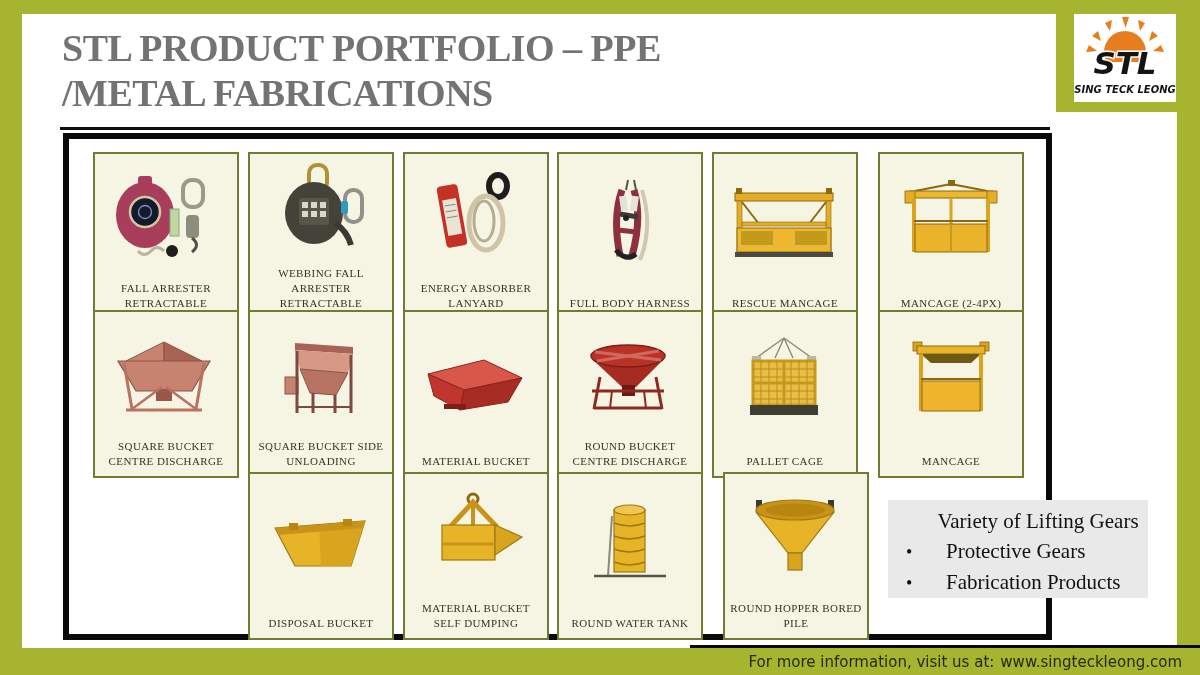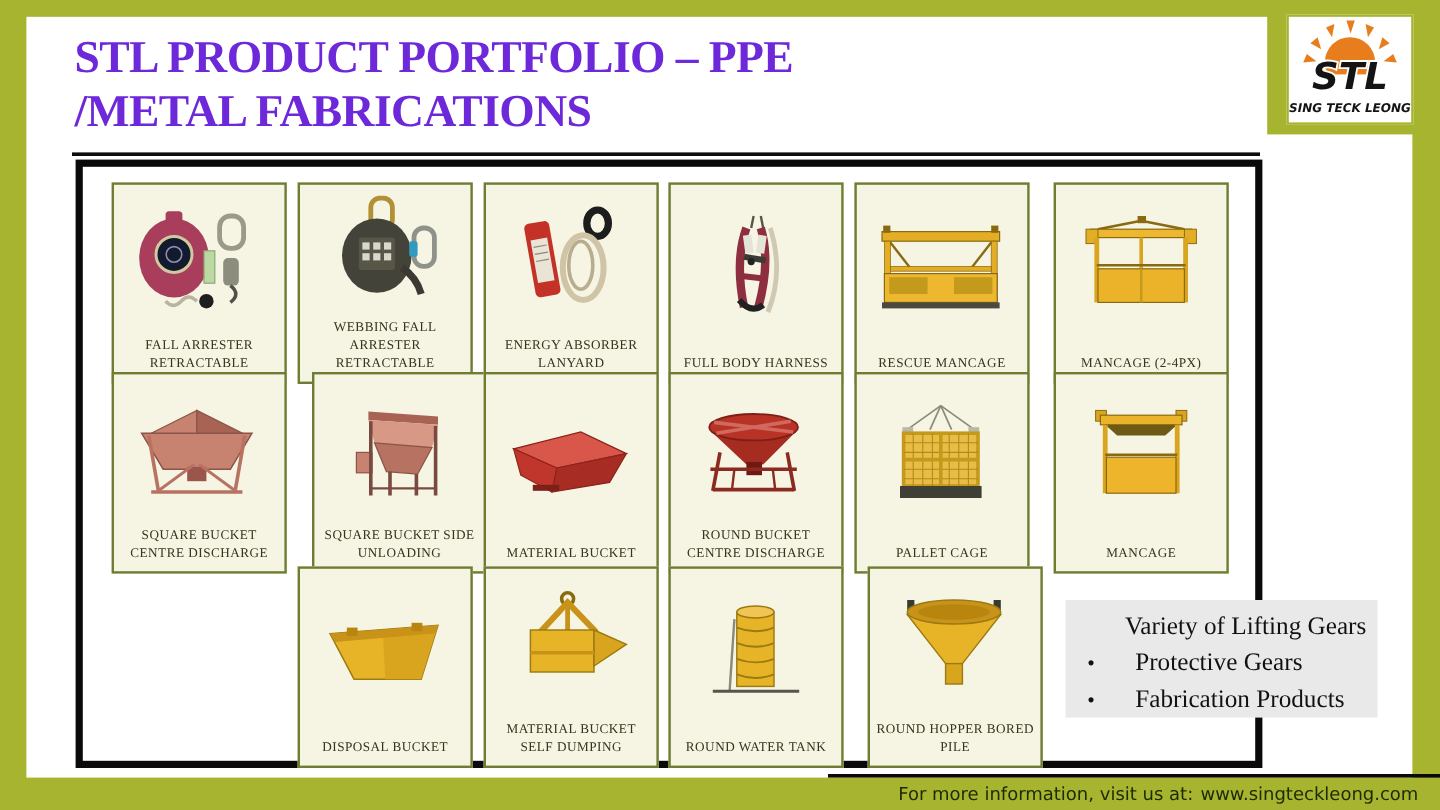--- a/index.html
+++ b/index.html
@@ -12,21 +12,21 @@
   .frame-top    { position:absolute; left:0; top:0; width:1200px; height:14px; background:#a6b42f; }
   .frame-left   { position:absolute; left:0; top:0; width:22px; height:675px; background:#a6b42f; }
   .frame-right  { position:absolute; left:1177px; top:0; width:23px; height:675px; background:#a6b42f; }
   .corner-block { position:absolute; left:1056px; top:0; width:144px; height:112px; background:#a6b42f; }
 
   
   .logo-card { position:absolute; left:1072px; top:12px; width:106px; height:92px; background:#ffffff; border:2px solid #a6b42f; display:flex; align-items:center; justify-content:flex-start; }
   .logo-card svg { display:block; }
 
   
-  .title { position:absolute; left:62px; top:26px; width:990px; color:#6d28d9; font-weight:bold; font-size:38px; line-height:1.18; letter-spacing:-0.5px; font-family:"Liberation Serif", serif; }
+  .title { position:absolute; left:62px; top:26px; width:990px; color:#737373; font-weight:bold; font-size:38px; line-height:1.18; letter-spacing:-0.5px; font-family:"Liberation Serif", serif; }
   .title-underline { position:absolute; left:60px; top:127px; width:990px; height:3px; background:#0d0d0d; }
 
   
   .black-box { position:absolute; left:63px; top:133px; width:989px; height:507px; border:6px solid #0a0a0a; background:transparent; }
 
   
   .card { position:absolute; width:146px; height:168px; background:#f6f4e3; border:2px solid #6f7d33; display:flex; flex-direction:column; }
   .card-img { flex:1 1 auto; display:flex; align-items:center; justify-content:center; overflow:hidden; }
   .card-label { flex:0 0 auto; text-align:center; font-size:11px; line-height:1.35; letter-spacing:0.4px; color:#33361c; padding:0 4px 7px 4px; font-family:"Liberation Serif", serif; }
 
@@ -204,21 +204,21 @@
         <line x1="20" y1="34" x2="28" y2="80" stroke="#b87262" stroke-width="3"></line>
         <line x1="100" y1="34" x2="92" y2="80" stroke="#b87262" stroke-width="3"></line>
         <line x1="28" y1="80" x2="58" y2="58" stroke="#b87262" stroke-width="2.5"></line>
         <line x1="92" y1="80" x2="62" y2="58" stroke="#b87262" stroke-width="2.5"></line>
         <line x1="22" y1="81" x2="98" y2="81" stroke="#b87262" stroke-width="3"></line>
       </svg>
     </div>
     <div class="card-label">SQUARE BUCKET CENTRE DISCHARGE</div>
   </div>
 
-  <div class="card" style="left:260px; top:310px;justify-content:center;">
+  <div class="card" style="left:248px; top:310px;justify-content:center;">
     <div class="card-img">
       <svg width="124" height="94" viewBox="0 0 124 94">
         <polygon points="36,14 94,18 94,25 36,21" fill="#a96355"></polygon>
         <polygon points="36,21 94,25 89,44 41,40" fill="#d79886"></polygon>
         <polygon points="41,40 89,44 77,66 51,64" fill="#b87262" stroke="#8a5448" stroke-width="1"></polygon>
         <rect x="26" y="48" width="13" height="17" fill="#c88270" stroke="#8a5448" stroke-width="1"></rect>
         <line x1="38" y1="22" x2="38" y2="84" stroke="#7a4a40" stroke-width="3"></line>
         <line x1="92" y1="26" x2="92" y2="84" stroke="#7a4a40" stroke-width="3"></line>
         <line x1="54" y1="64" x2="54" y2="84" stroke="#7a4a40" stroke-width="3"></line>
         <line x1="76" y1="66" x2="76" y2="84" stroke="#7a4a40" stroke-width="3"></line>

